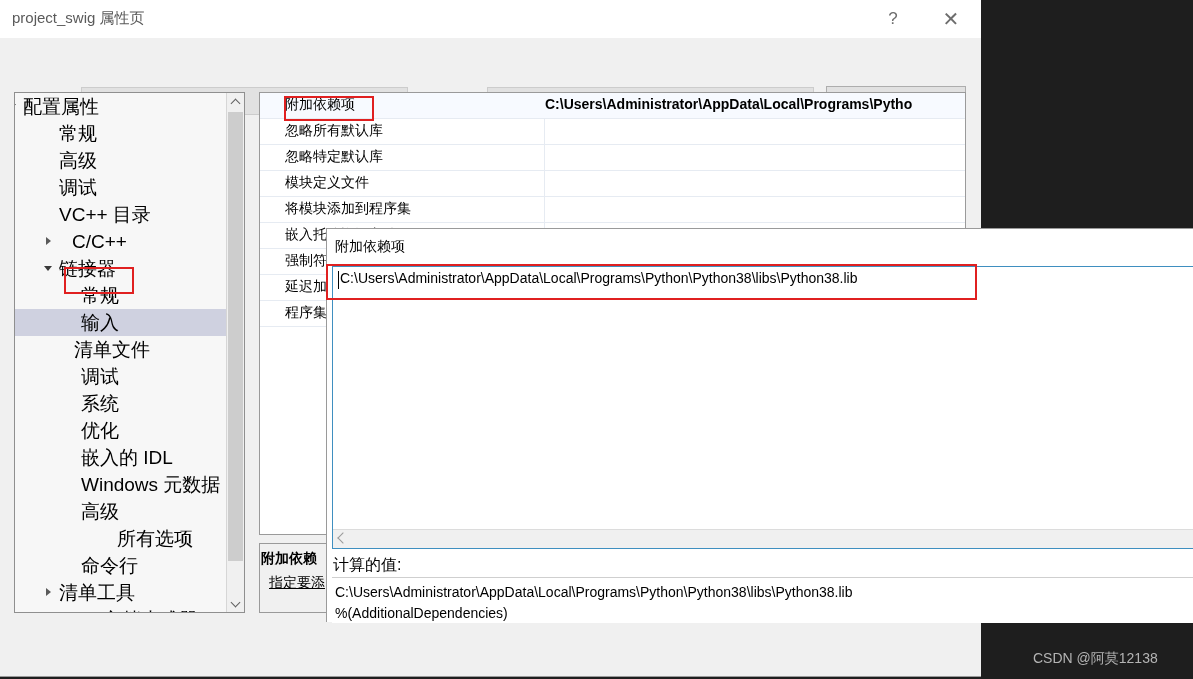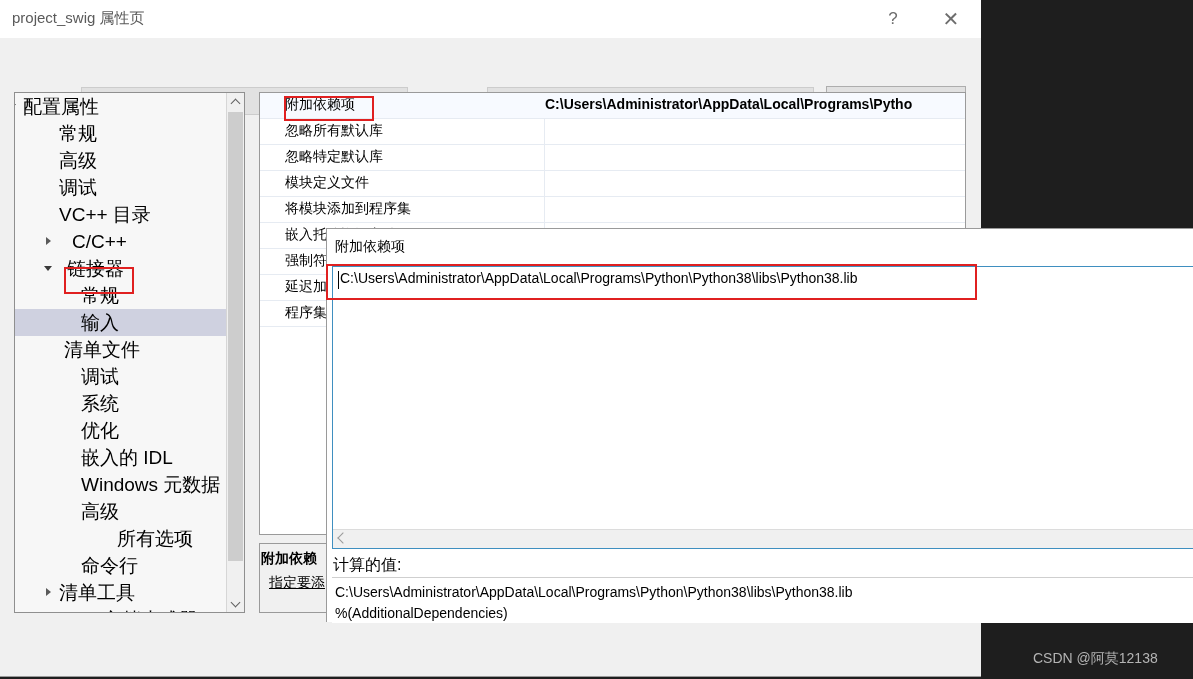--- a/index.html
+++ b/index.html
@@ -239,30 +239,30 @@
         </div>
         <div class="tree-item">
           <span class="tree-label" style="left: 44px;">VC++ 目录</span>
         </div>
         <div class="tree-item">
           <span class="tw collapsed" style="left: 28px;"></span>
           <span class="tree-label" style="left: 57px;">C/C++</span>
         </div>
         <div class="tree-item">
           <span class="tw expanded" style="left: 28px;"></span>
-          <span class="tree-label" style="left: 52px;">链接器</span>
+          <span class="tree-label" style="left: 44px;">链接器</span>
         </div>
         <div class="tree-item">
           <span class="tree-label" style="left: 66px;">常规</span>
         </div>
         <div class="tree-item selected">
           <span class="tree-label" style="left: 66px;">输入</span>
         </div>
         <div class="tree-item">
-          <span class="tree-label" style="left: 49px;">清单文件</span>
+          <span class="tree-label" style="left: 59px;">清单文件</span>
         </div>
         <div class="tree-item">
           <span class="tree-label" style="left: 66px;">调试</span>
         </div>
         <div class="tree-item">
           <span class="tree-label" style="left: 66px;">系统</span>
         </div>
         <div class="tree-item">
           <span class="tree-label" style="left: 66px;">优化</span>
         </div>

